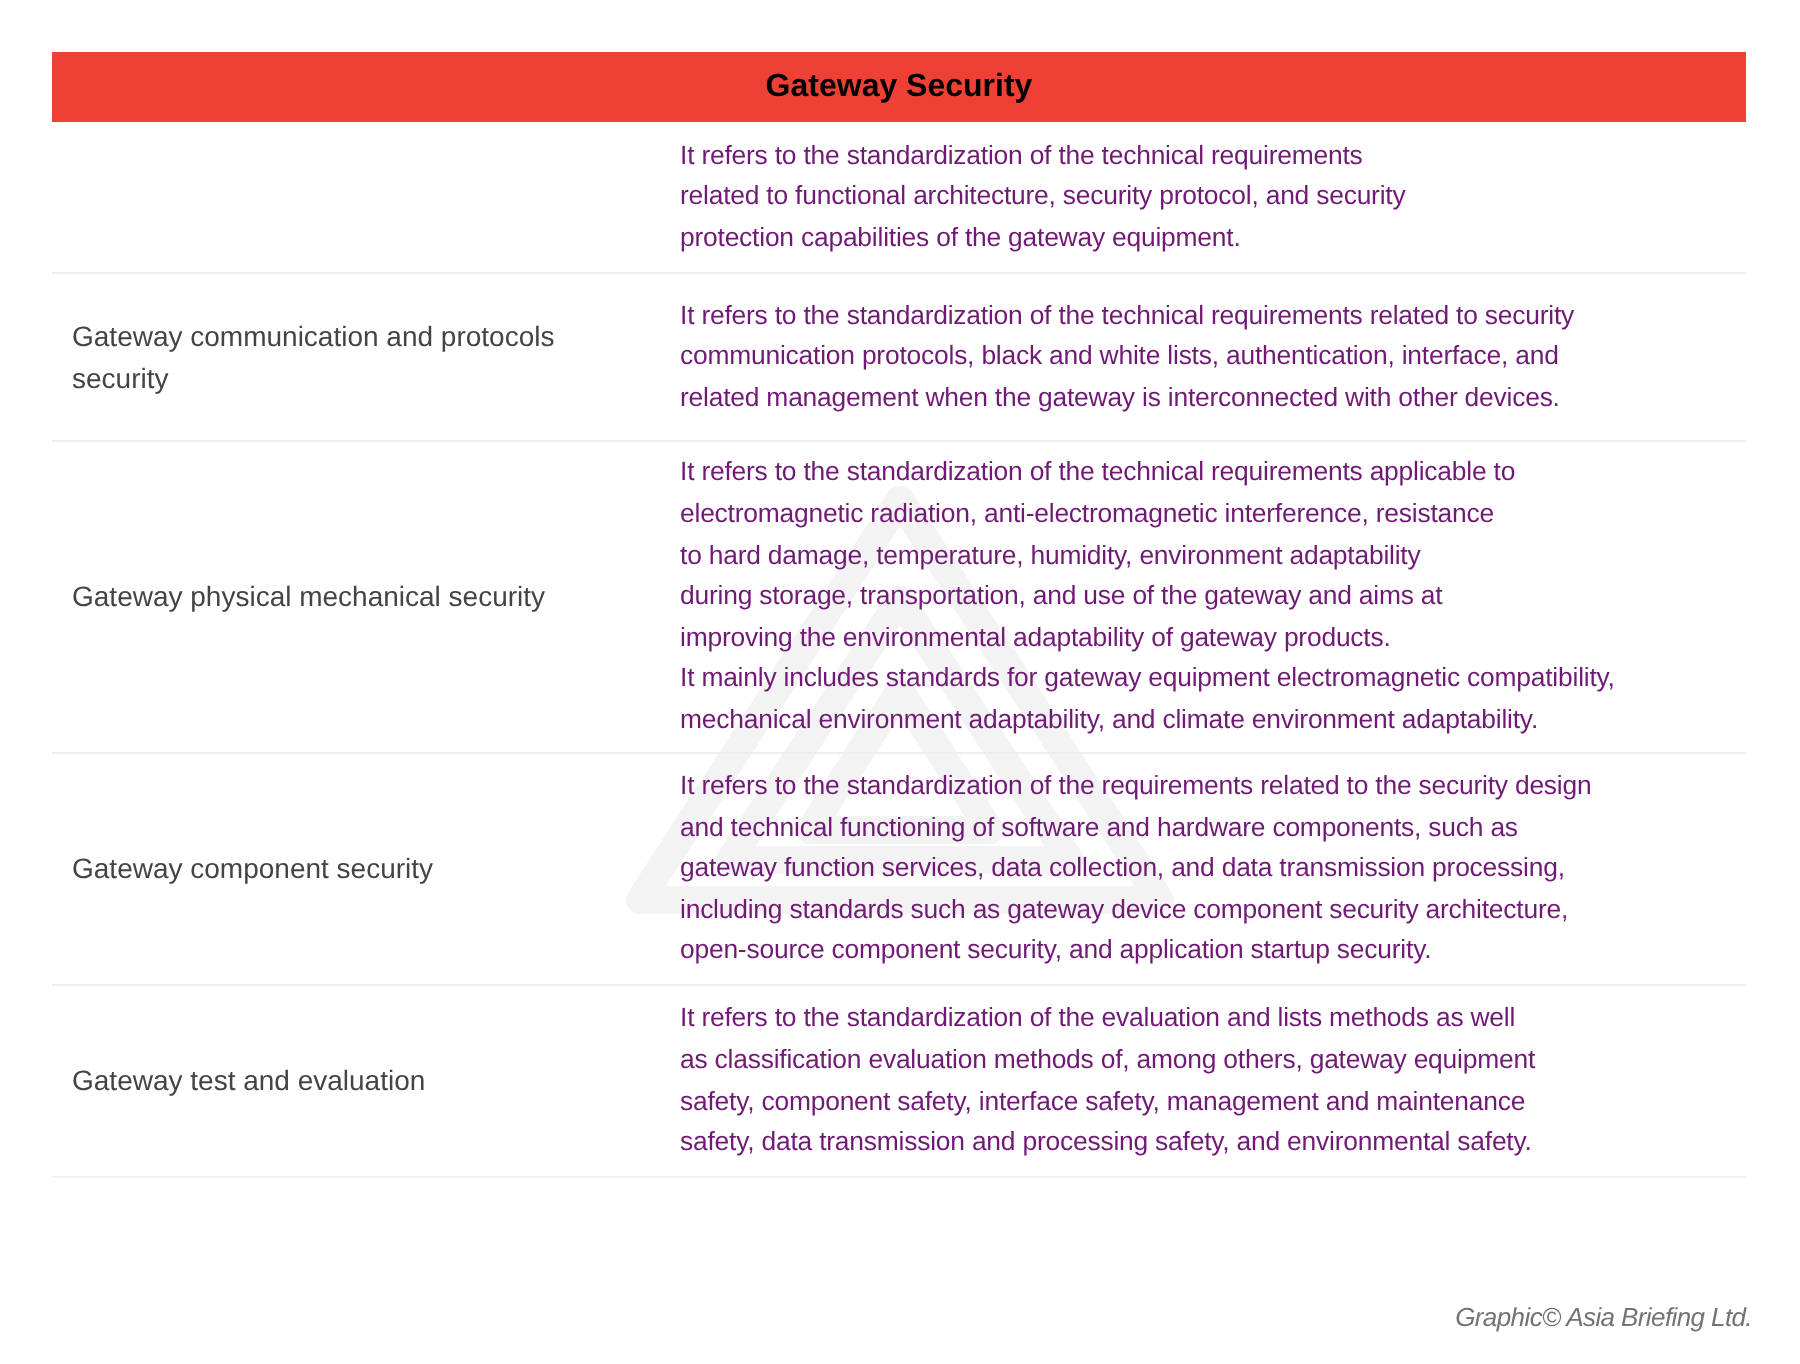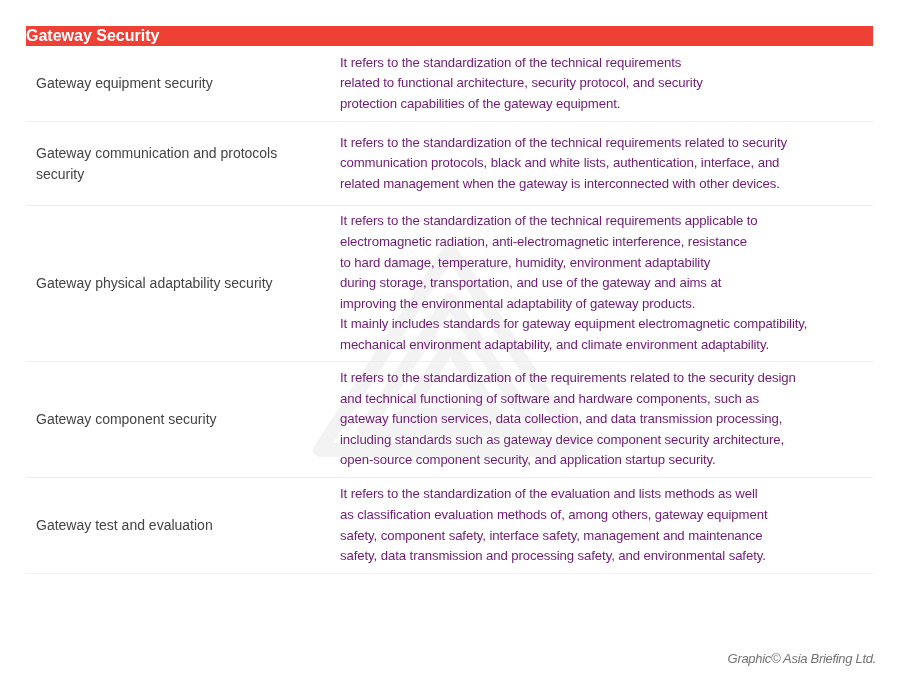--- a/index.html
+++ b/index.html
@@ -5,23 +5,23 @@
     html, body { margin: 0; padding: 0; background: #ffffff; }
     body {
       width: 900px; height: 682px; position: relative; overflow: hidden;
       font-family: "Liberation Sans", "DejaVu Sans", sans-serif;
       color: #4a4a4a;
     }
     .table {
       position: absolute; left: 26px; top: 26px; width: 847px;
     }
     .header {
-      height: 20px; background: #ee4035;
-      display: flex; align-items: center; justify-content: flex-start;
-      color: #ffffff; font-weight: bold; font-size: 16px;
+      height: 35px; background: #ee4035;
+      display: flex; align-items: center; justify-content: center;
+      color: #000000; font-weight: bold; font-size: 16px;
     }
     .row {
       position: relative;
       display: flex; align-items: center;
       border-bottom: 1px solid #eeeeee;
       box-sizing: border-box;
     }
     .row:last-child { border-bottom: 1px solid #f2f2f2; }
     .cat {
       position: absolute; left: 10px; width: 290px;
@@ -52,33 +52,32 @@
     <path d="M150 115 L195 185 L105 185 Z"></path>
   </g>
 </svg>
 
 <div class="table">
   <div class="header">
     <span>Gateway Security</span>
   </div>
   <div id="rows">
       <div class="row" style="height: 76px;">
-        <div class="cat">Gateway equipment security</div>
         <div class="desc">It refers to the standardization of the technical requirements
 related to functional architecture, security protocol, and security
 protection capabilities of the gateway equipment.</div>
       </div>
       <div class="row" style="height: 84px;">
         <div class="cat">Gateway communication and protocols security</div>
         <div class="desc">It refers to the standardization of the technical requirements related to security
 communication protocols, black and white lists, authentication, interface, and
 related management when the gateway is interconnected with other devices.</div>
       </div>
       <div class="row" style="height: 156px;">
-        <div class="cat">Gateway physical adaptability security</div>
+        <div class="cat">Gateway physical mechanical security</div>
         <div class="desc">It refers to the standardization of the technical requirements applicable to
 electromagnetic radiation, anti-electromagnetic interference, resistance
 to hard damage, temperature, humidity, environment adaptability
 during storage, transportation, and use of the gateway and aims at
 improving the environmental adaptability of gateway products.
 It mainly includes standards for gateway equipment electromagnetic compatibility,
 mechanical environment adaptability, and climate environment adaptability.</div>
       </div>
       <div class="row" style="height: 116px;">
         <div class="cat">Gateway component security</div>

